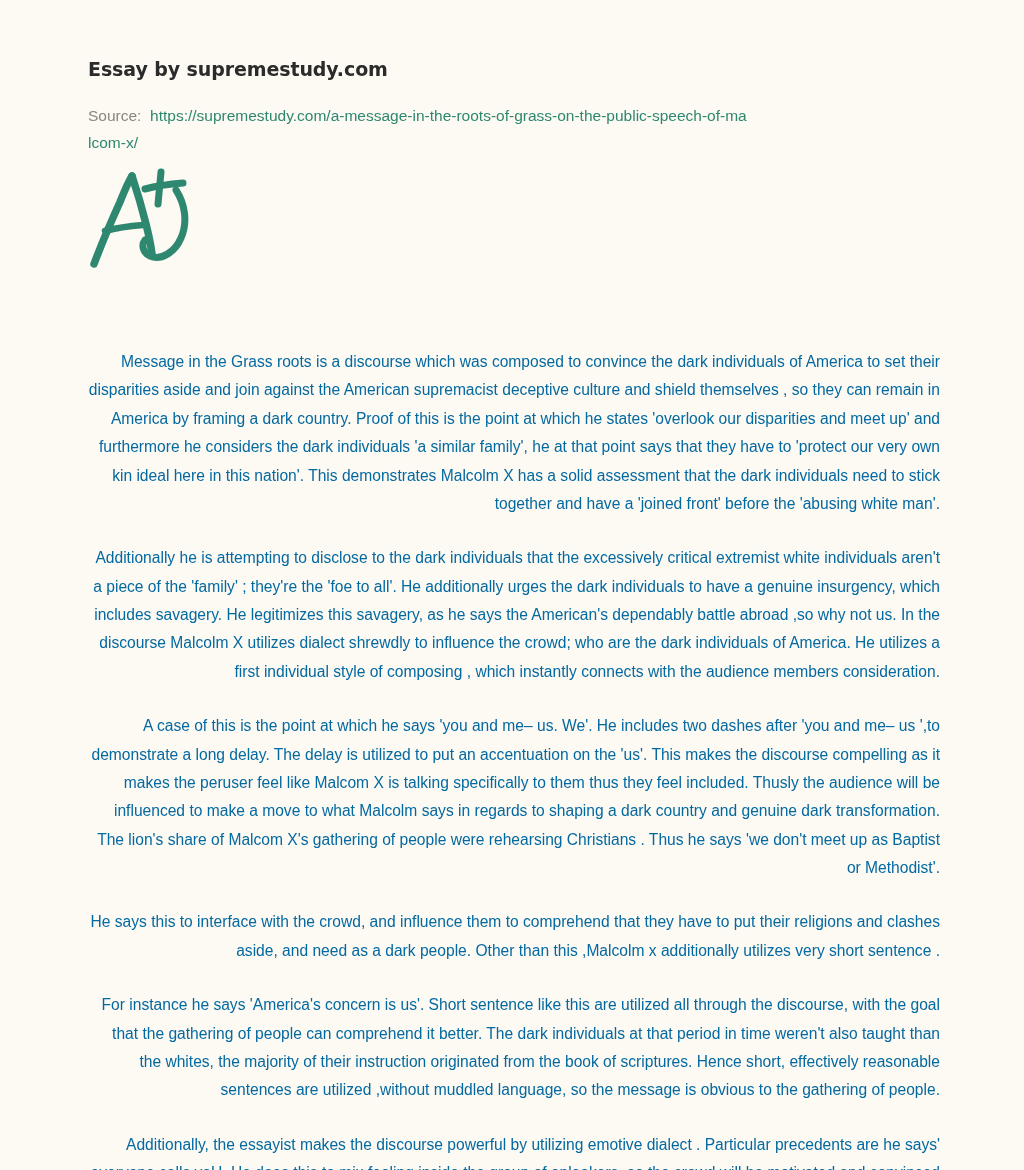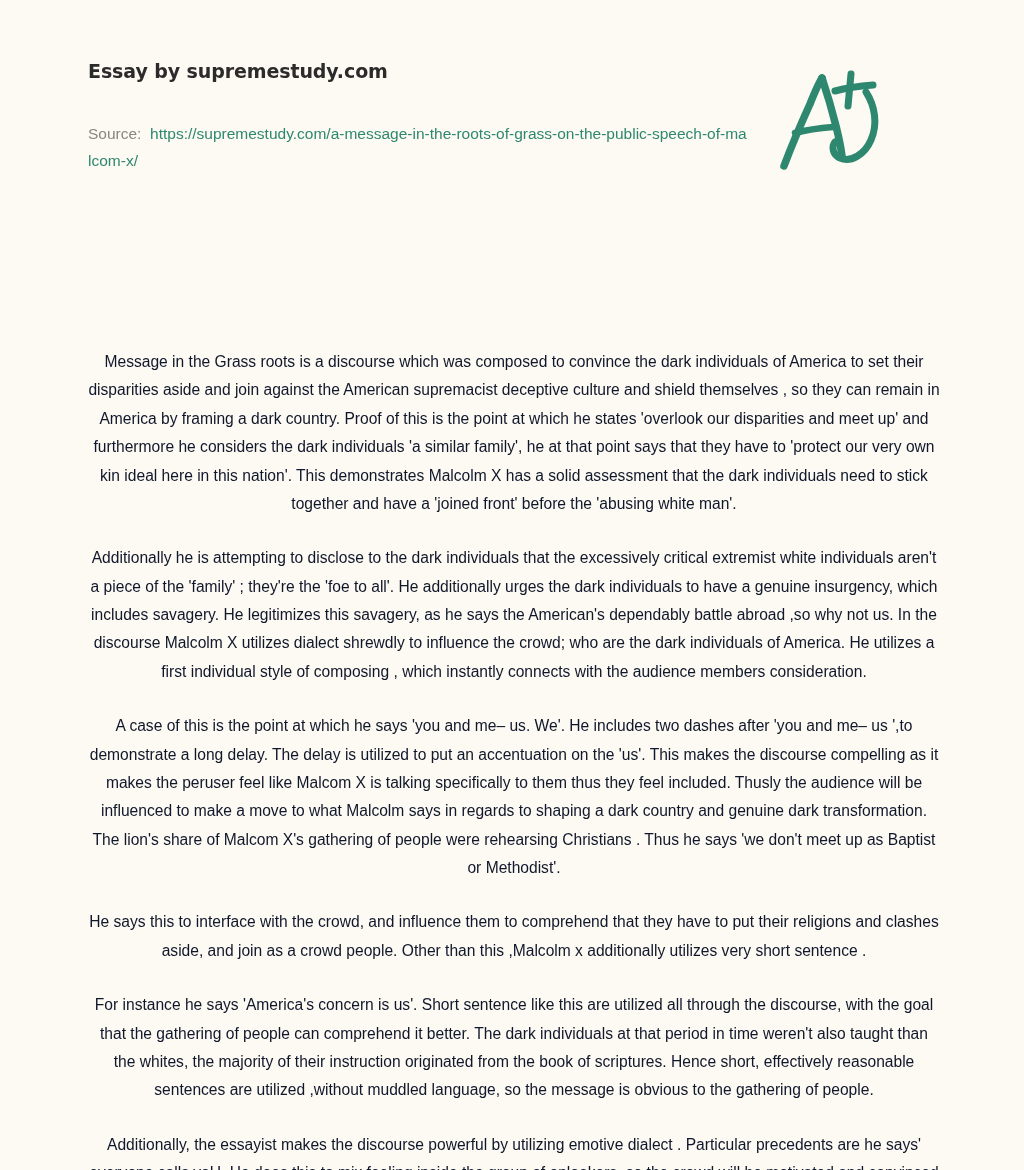--- a/index.html
+++ b/index.html
@@ -26,41 +26,41 @@
 
   
   .doc-header {
     position: absolute;
     left: 0;
     top: 0;
     width: 1024px;
     padding: 58px 108px 0 88px;
     box-sizing: border-box;
     display: flex;
-    flex-direction: row;
-    align-items: center;
+    flex-direction: column;
+    align-items: flex-start;
     justify-content: space-between;
   }
 
   .header-text {
     width: 660px;
   }
 
   .essay-by {
     font-family: "DejaVu Sans", sans-serif;
     font-size: 19px;
     font-weight: 700;
     letter-spacing: -0.1px;
     color: #2b2b2b;
     line-height: 1.2;
     margin: 0;
   }
 
   .source-line {
-    margin-top: 37px;
+    margin-top: 21px;
     font-family: "Liberation Sans", sans-serif;
     font-size: 15.5px;
     line-height: 1.75;
     color: #8a867f;
     word-break: break-word;
   }
 
   .source-label {
     color: #8a867f;
   }
@@ -107,22 +107,22 @@
     left: 88px;
     top: 348px;
     width: 852px;
   }
 
   .doc-body p {
     margin: 0 0 26px 0;
     font-family: "Liberation Sans", sans-serif;
     font-size: 15.6px;
     line-height: 1.82;
-    color: #0f172a;
-    text-align: center;
+    color: #0369a1;
+    text-align: right;
   }
 
   .doc-body p:last-child {
     margin-bottom: 0;
   }
 </style>
 </head>
 <body>
 
 <div class="page">
@@ -157,18 +157,18 @@
       </svg>
     </div>
 
   </div>
 
 
   <div class="doc-body">
     <p>Message in the Grass roots is a discourse which was composed to convince the dark individuals of America to set their disparities aside and join against the American supremacist deceptive culture and shield themselves , so they can remain in America by framing a dark country. Proof of this is the point at which he states 'overlook our disparities and meet up' and furthermore he considers the dark individuals 'a similar family', he at that point says that they have to 'protect our very own kin ideal here in this nation'. This demonstrates Malcolm X has a solid assessment that the dark individuals need to stick together and have a 'joined front' before the 'abusing white man'.</p>
     <p>Additionally he is attempting to disclose to the dark individuals that the excessively critical extremist white individuals aren't a piece of the 'family' ; they're the 'foe to all'. He additionally urges the dark individuals to have a genuine insurgency, which includes savagery. He legitimizes this savagery, as he says the American's dependably battle abroad ,so why not us. In the discourse Malcolm X utilizes dialect shrewdly to influence the crowd; who are the dark individuals of America. He utilizes a first individual style of composing , which instantly connects with the audience members consideration.</p>
     <p>A case of this is the point at which he says 'you and me– us. We'. He includes two dashes after 'you and me– us ',to demonstrate a long delay. The delay is utilized to put an accentuation on the 'us'. This makes the discourse compelling as it makes the peruser feel like Malcom X is talking specifically to them thus they feel included. Thusly the audience will be influenced to make a move to what Malcolm says in regards to shaping a dark country and genuine dark transformation. The lion's share of Malcom X's gathering of people were rehearsing Christians . Thus he says 'we don't meet up as Baptist or Methodist'.</p>
-    <p>He says this to interface with the crowd, and influence them to comprehend that they have to put their religions and clashes aside, and join as a crowd people. Other than this ,Malcolm x additionally utilizes very short sentence .</p>
+    <p>He says this to interface with the crowd, and influence them to comprehend that they have to put their religions and clashes aside, and need as a dark people. Other than this ,Malcolm x additionally utilizes very short sentence .</p>
     <p>For instance he says 'America's concern is us'. Short sentence like this are utilized all through the discourse, with the goal that the gathering of people can comprehend it better. The dark individuals at that period in time weren't also taught than the whites, the majority of their instruction originated from the book of scriptures. Hence short, effectively reasonable sentences are utilized ,without muddled language, so the message is obvious to the gathering of people.</p>
     <p>Additionally, the essayist makes the discourse powerful by utilizing emotive dialect . Particular precedents are he says' everyone calls yoU. He does this to mix feeling inside the group of onlookers, so the crowd will be motivated and convinced to make a move. Anyway the entire discourse is extremely emotive and contacting and make</p>
   </div>
 
 </div>
 
 </body></html>

